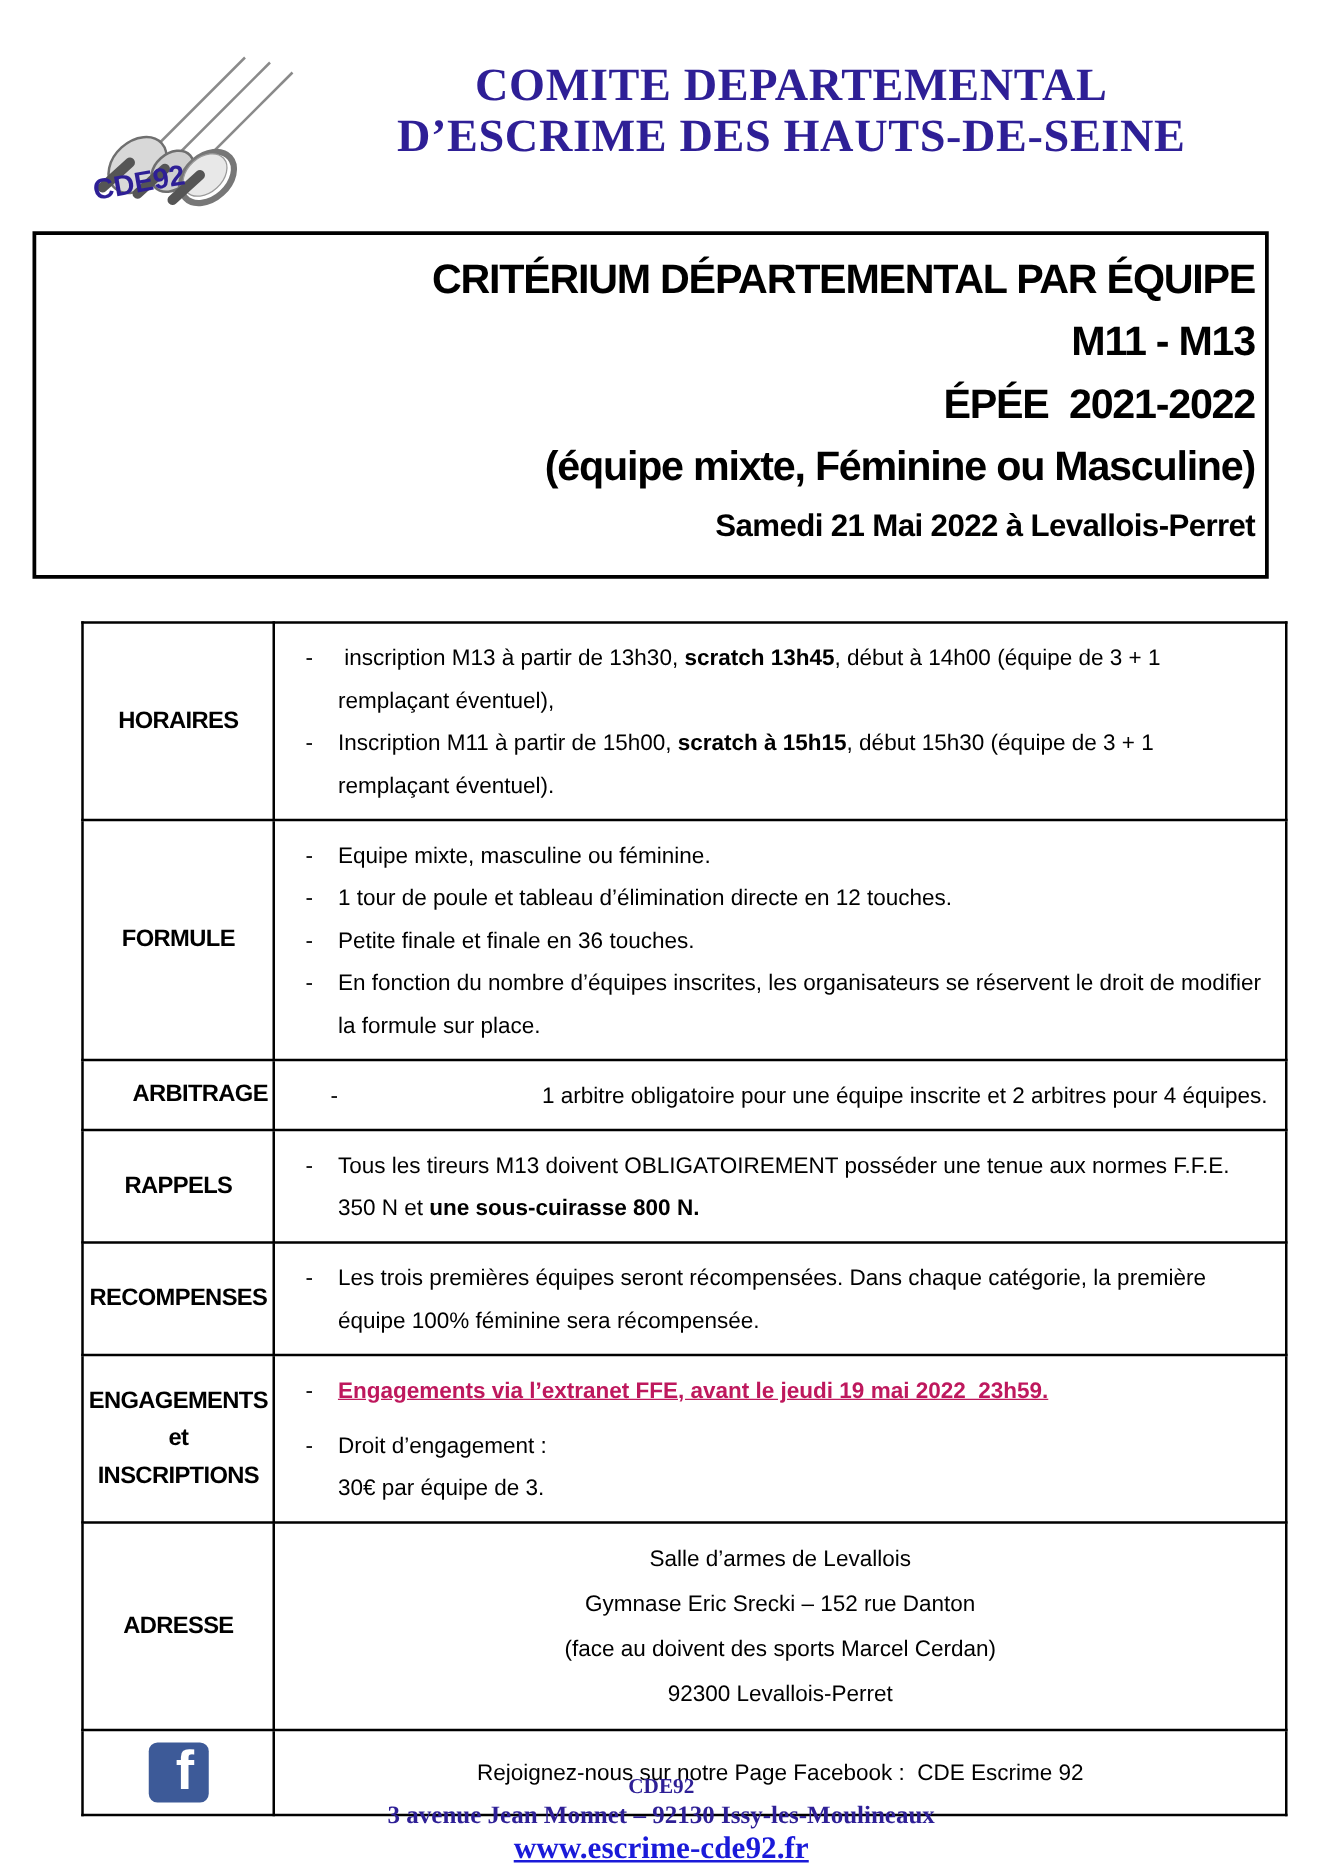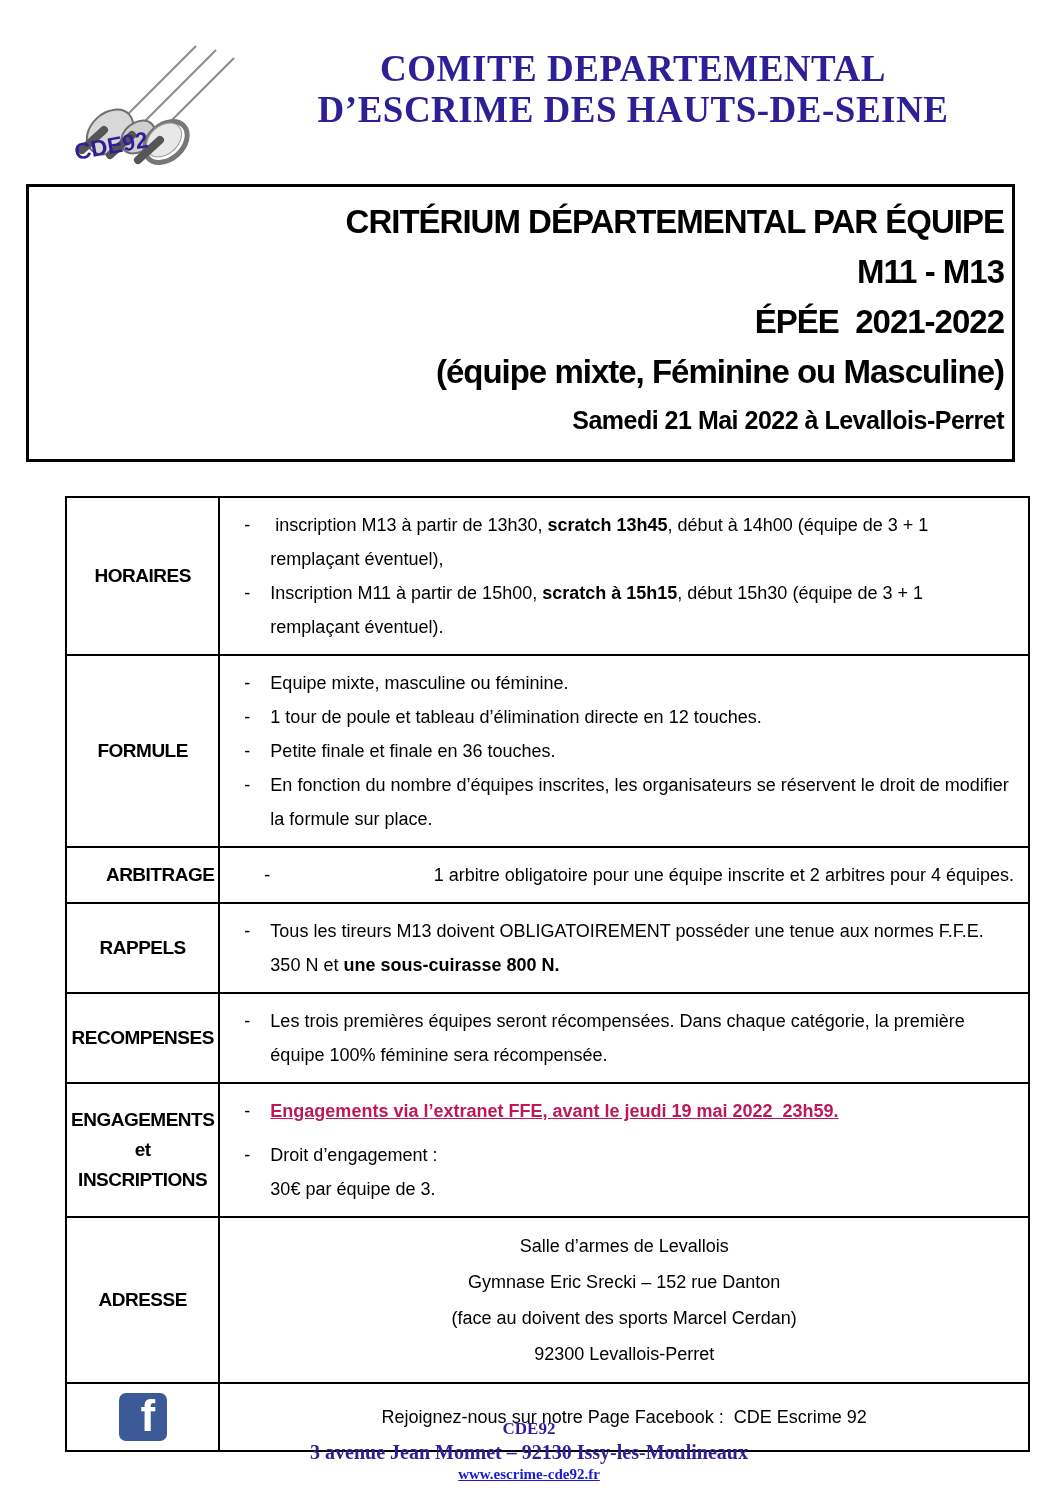--- a/index.html
+++ b/index.html
@@ -78,21 +78,21 @@
   
   .footer {
     position:absolute; left:0; right:0; top:1418px;
     text-align:center;
     font-family:"Liberation Serif","DejaVu Serif",serif;
     font-weight:bold; color:#2e1f96;
   }
   .footer .f1 { font-size:17px; line-height:22px; }
   .footer .f2 { font-size:20px; line-height:25px; }
   .footer .f3 a, .footer .f3 span {
-    font-size:15px; color:#1a1ad9; text-decoration:underline; cursor:pointer;
+    font-size:25px; color:#1a1ad9; text-decoration:underline; cursor:pointer;
   }
 </style>
 </head>
 <body>
 
 <div class="header">
   <div class="logo-wrap">
     <svg width="180" height="128" viewBox="0 0 180 128">
 
       <line x1="48" y1="98" x2="138" y2="8" stroke="#8a8a8a" stroke-width="2"></line>

